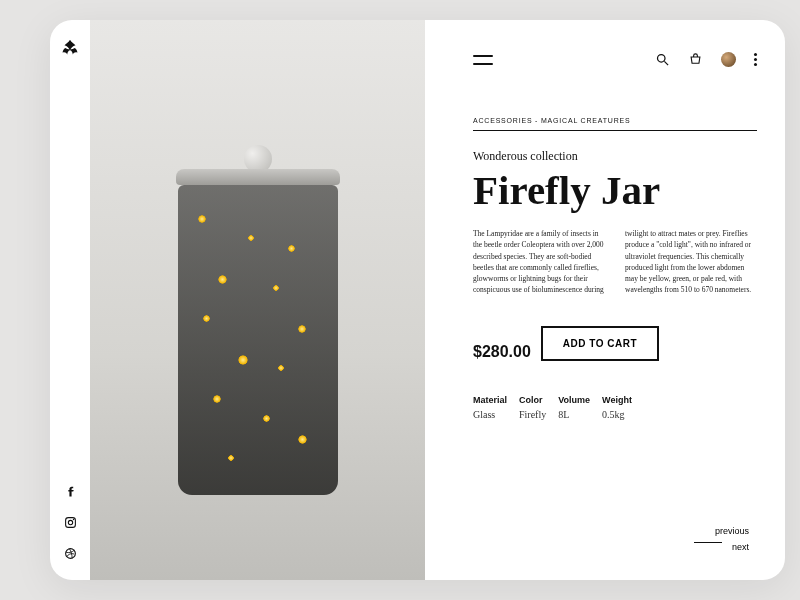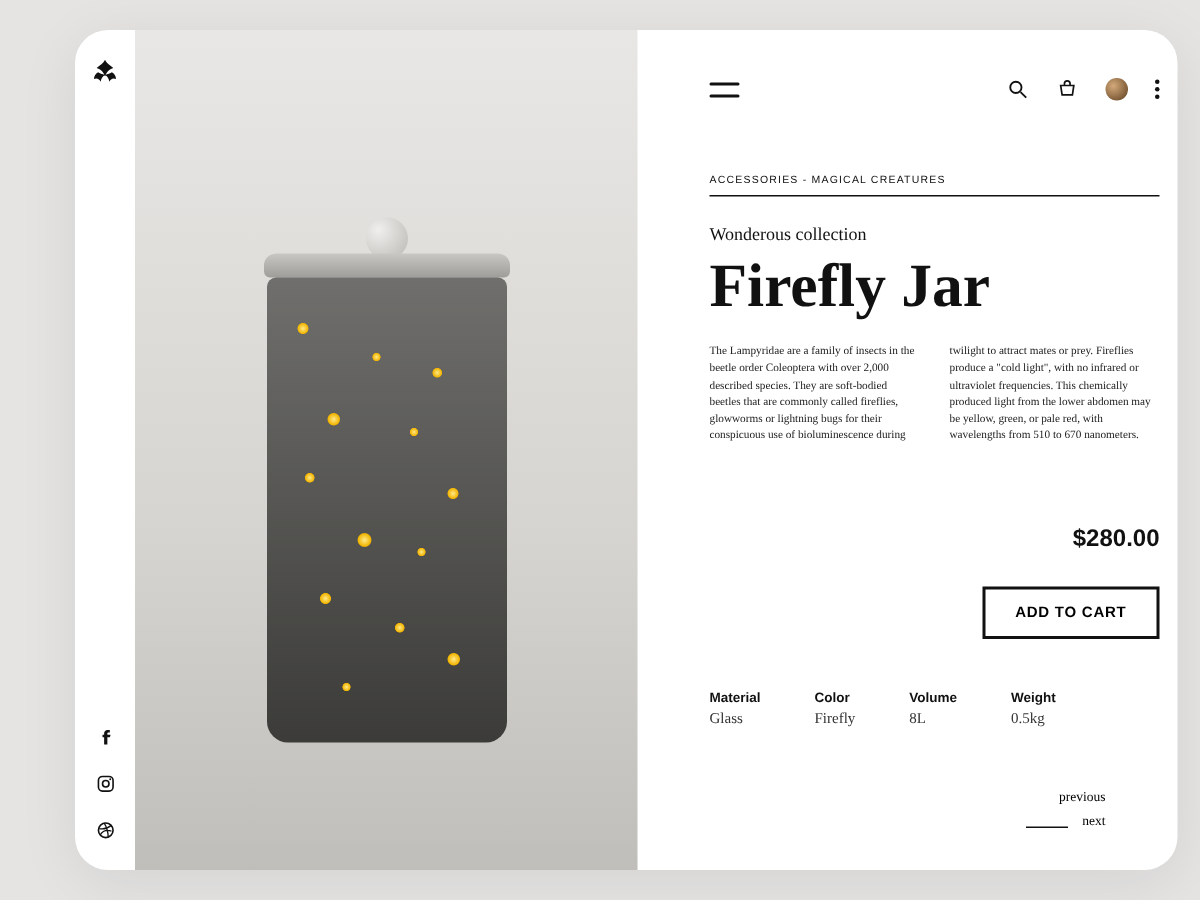--- a/index.html
+++ b/index.html
@@ -8,43 +8,43 @@
 .leftbar{position:absolute;left:0;top:0;width:40px;height:100%;display:flex;flex-direction:column;align-items:center;padding:18px 0}
 .logo{width:22px;height:22px}
 .socials{position:absolute;bottom:20px;display:flex;flex-direction:column;align-items:center;gap:18px}
 .socials .ic{width:13px;height:13px;cursor:pointer}
 .product-img{position:absolute;left:40px;top:0;width:335px;height:560px;background:linear-gradient(180deg,#e8e7e5 0%,#d5d4d0 60%,#bfbeba 100%);display:flex;align-items:center;justify-content:center}
 .jar{position:relative;width:180px;height:330px;margin-top:80px}
 .lid{position:absolute;top:-6px;left:8px;width:164px;height:16px;background:linear-gradient(180deg,#c8c7c4,#9e9d99);border-radius:8px 8px 4px 4px}
 .knob{position:absolute;top:-30px;left:50%;transform:translateX(-50%);width:28px;height:28px;border-radius:50%;background:radial-gradient(circle at 30% 30%,#f0efed,#b8b7b3)}
 .glass{position:absolute;top:10px;left:10px;width:160px;height:310px;border-radius:6px 6px 14px 14px;background:linear-gradient(180deg,rgba(20,20,18,0.55),rgba(20,20,18,0.78));overflow:hidden}
 .fire{position:absolute;border-radius:50%;background:radial-gradient(circle,#ffe98a,#f2b400 60%,transparent 70%)}
-.right{position:absolute;left:395px;top:0;width:340px;height:100%;padding:32px 12px 26px 28px}
+.right{position:absolute;left:395px;top:0;width:340px;height:100%;padding:32px 28px 26px 28px}
 .topbar{display:flex;align-items:center;justify-content:space-between;margin-bottom:50px}
 .ham{width:20px;height:10px;display:flex;flex-direction:column;justify-content:space-between;cursor:pointer}
 .ham div{height:2px;background:#111;border-radius:1px}
 .topicons{display:flex;align-items:center;gap:18px}
 .ic2{width:15px;height:15px;cursor:pointer}
 .avatar{width:15px;height:15px;border-radius:50%;background:radial-gradient(circle at 35% 35%,#d4a97a,#5b3d1e);cursor:pointer}
 .dots{width:3px;cursor:pointer;display:flex;flex-direction:column;gap:2px}
 .dots div{width:3px;height:3px;border-radius:50%;background:#111}
 .crumb{font-family:Arial,sans-serif;font-size:7px;letter-spacing:0.8px;color:#111;padding-bottom:6px;border-bottom:1px solid #111}
 .coll{font-family:Georgia,serif;font-size:12px;margin-top:18px;margin-bottom:2px;color:#111}
 .title{font-family:Georgia,serif;font-size:41px;font-weight:bold;color:#111;margin-bottom:14px}
 .desc{column-count:2;column-gap:20px;font-family:Liberation Serif, serif;font-size:7.5px;line-height:1.5;color:#222;height:92px}
-.pricebox{margin-top:31px;display:flex;flex-direction:column;align-items:flex-end;gap:22px}
+.pricebox{margin-top:6px;display:flex;align-items:flex-end;gap:10px}
 .price{font-family:Arial,sans-serif;font-weight:bold;font-size:16px;color:#111}
 .addbtn{border:2px solid #111;background:#fff;padding:10px 20px;font-family:Arial,sans-serif;font-weight:bold;font-size:10px;letter-spacing:0.5px;cursor:pointer}
-.specs{display:flex;margin-top:34px;gap:36px}
+.specs{display:flex;margin-top:34px;gap:12px}
 .spec{display:flex;flex-direction:column;gap:4px}
 .spec .k{font-family:Arial,sans-serif;font-weight:bold;font-size:9px;color:#111}
 .spec .v{font-family:Georgia,serif;font-size:10px;color:#333}
-.nav{position:absolute;bottom:28px;right:48px;display:flex;flex-direction:column;align-items:flex-end;gap:6px;font-family:Liberation Serif, serif;font-size:9px}
+.nav{position:absolute;bottom:28px;right:36px;display:flex;flex-direction:column;align-items:flex-end;gap:6px;font-family:Liberation Sans, sans-serif;font-size:9px}
 .nav .prev{cursor:pointer}
-.nav .nxt{display:flex;align-items:flex-end;gap:10px;cursor:pointer}
+.nav .nxt{display:flex;align-items:flex-start;gap:10px;cursor:pointer}
 .nav .line{width:28px;height:1px;background:#111}
 </style>
 </head>
 <body>
 
 <div class="card">
   <div class="leftbar">
     <svg class="logo" viewBox="0 0 24 24">
         <path fill="#111" d="M12 2c-1.5 3-4 4-6 6 3 1 5 3 6 6 1-3 3-5 6-6-2-2-4.5-3-6-6zm-5 9c-2 1-3 3-3 5 2-1 4 0 5 2 0-2 1-4 3-5-2-1-4-1-5-2zm10 0c-1 1-3 1-5 2 2 1 3 3 3 5 1-2 3-3 5-2 0-2-1-4-3-5z"></path>
       </svg>

